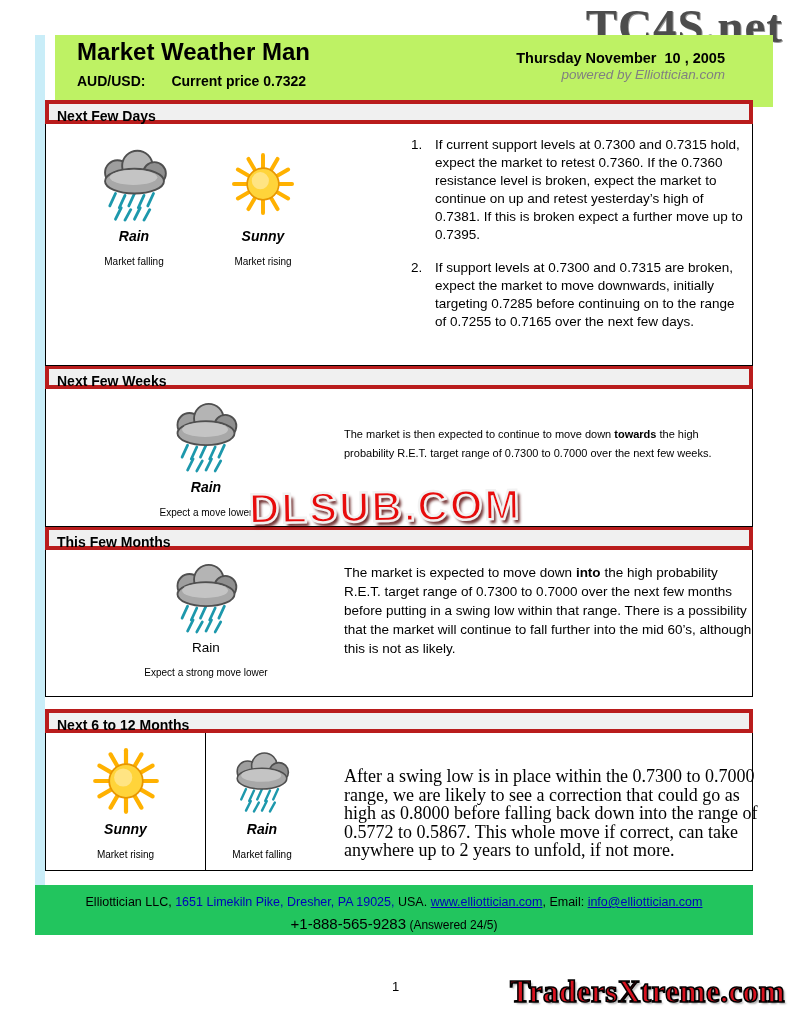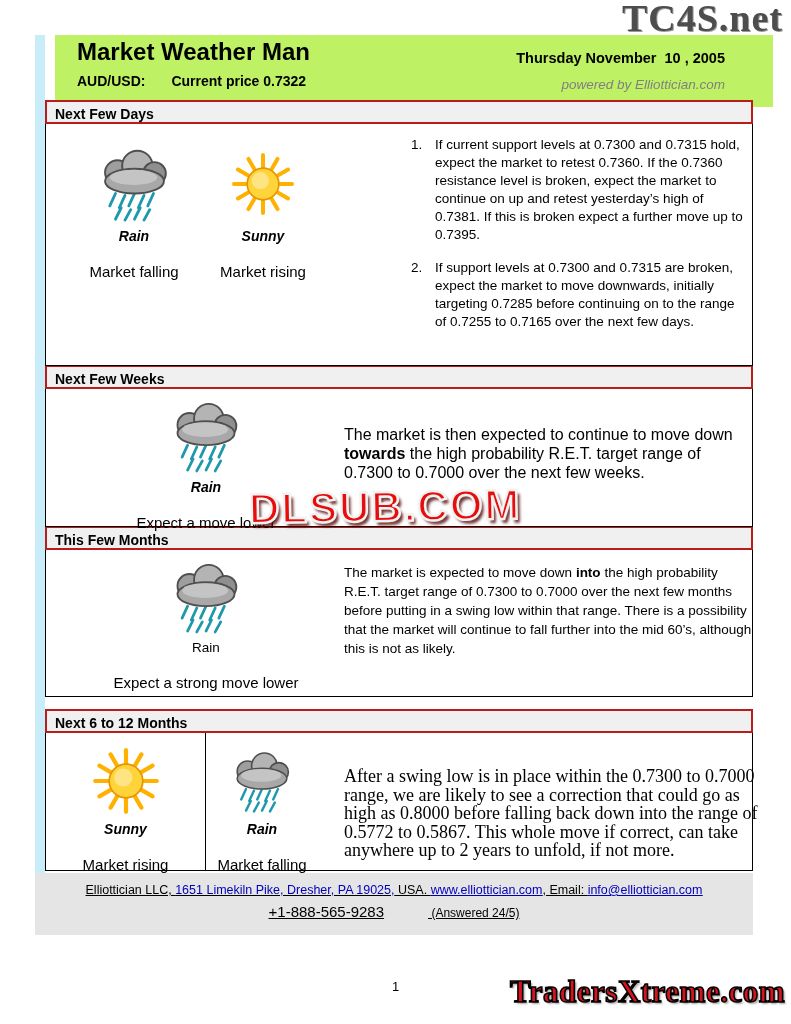--- a/index.html
+++ b/index.html
@@ -4,93 +4,93 @@
 <style>
   html,body{margin:0;padding:0;}
   body{
     width:791px;height:1024px;position:relative;background:#ffffff;
     font-family:"Liberation Sans", sans-serif;color:#000;
   }
   .hidden-defs{position:absolute;width:0;height:0;overflow:hidden;}
 
   
   .top-logo{
-    position:absolute;top:0px;right:8px;
-    font-family:"Liberation Serif", serif;font-weight:bold;font-size:38px;line-height:36px;
+    position:absolute;top:8px;right:8px;
+    font-family:"Liberation Serif", serif;font-weight:bold;font-size:47px;line-height:36px;
     color:#4d4d4d;letter-spacing:1px;text-shadow:1px 1px 0 #9a9a9a;
   }
 
   
   .band-wrap{position:absolute;left:35px;top:35px;width:718px;height:900px;background:#ffffff;}
   .left-strip{position:absolute;left:0;top:0;width:10px;height:100%;background:#c9edf8;}
   .header-band{position:absolute;left:0;top:0;width:100%;height:72px;background:#bef264;margin-left:20px;}
-  .footer-band{position:absolute;left:0;bottom:0;width:100%;height:62px;background:#e5e5e5;text-align:center;text-decoration:underline;}
+  .footer-band{position:absolute;left:0;bottom:0;width:100%;height:50px;background:#22c55e;text-align:center;}
 
   .hb-title{position:absolute;left:22px;top:3px;font-size:24px;font-weight:bold;}
   .hb-date{position:absolute;right:48px;top:15px;font-size:14.5px;font-weight:bold;white-space:pre;text-align:right;}
   .hb-row2{position:absolute;left:22px;top:38px;font-size:14px;}
   .hb-pair{font-weight:bold;text-align:right;}
   .hb-price{margin-left:26px;font-weight:bold;}
-  .hb-powered{position:absolute;right:48px;top:42px;font-size:13.5px;font-style:italic;color:#808080;}
+  .hb-powered{position:absolute;right:48px;top:32px;font-size:13.5px;font-style:italic;color:#808080;}
 
   
   .content{position:absolute;left:10px;top:65px;width:708px;}
   .section{margin-top:-1px;}
   .section:first-child{margin-top:0;}
   .section.gap-before{margin-top:12px;}
   .bar{
-    box-sizing:border-box;height:24px;border:2px solid #b91c1c;background:#f0f0f0;
+    box-sizing:border-box;height:24px;border:4px solid #b91c1c;background:#f0f0f0;
     font-size:14px;font-weight:bold;padding:4px 8px 0 8px;
   }
   .bodybox{
     box-sizing:border-box;border:1px solid #000;border-top:none;background:#fff;position:relative;
   }
   .s1-body{height:242px;}
   .s2-body{height:138px;}
   .s3-body{height:147px;}
   .s4-body{height:138px;display:flex;}
 
   .fig{text-align:center;}
   .iconbox{display:flex;align-items:center;justify-content:center;}
   .fig-label{font-weight:bold;font-style:italic;font-size:14px;margin-top:4px;}
   .fig-label.plain{font-weight:normal;font-style:normal;font-size:13.5px;}
-  .fig-sub{font-size:15px;margin-top:19px;}
+  .fig-sub{font-size:10px;margin-top:12px;}
 
   .s1-fig1{position:absolute;left:18px;top:20px;width:140px;}
   .s1-fig2{position:absolute;left:152px;top:20px;width:130px;}
   .s1-fig1 .iconbox,.s1-fig2 .iconbox{height:80px;}
 
   .s1-list{position:absolute;left:365px;top:12px;width:332px;font-size:13.5px;line-height:18px;}
   .list-item{display:flex;}
   .list-item + .list-item{margin-top:15px;}
   .li-num{width:24px;flex:0 0 24px;}
   .li-text{flex:1;}
 
   .s2-fig{position:absolute;left:60px;top:8px;width:200px;}
   .s2-fig .iconbox{height:78px;}
-  .s2-text{position:absolute;left:298px;top:36px;width:406px;font-size:16px;line-height:19px;}
+  .s2-text{position:absolute;left:298px;top:36px;width:406px;font-size:11px;line-height:19px;}
 
   .s3-fig{position:absolute;left:60px;top:8px;width:200px;}
   .s3-fig .iconbox{height:78px;}
   .s3-text{position:absolute;left:298px;top:13px;width:414px;font-size:13.5px;line-height:19px;}
 
   .s4-col1{box-sizing:border-box;width:160px;border-right:1px solid #000;padding-top:12px;}
   .s4-col1 .iconbox{height:72px;}
   .s4-col2{width:112px;padding-top:12px;}
   .s4-col2 .iconbox{height:72px;}
   .s4-text{position:absolute;left:298px;top:34px;width:414px;font-size:18px;line-height:18.5px;font-family:Liberation Serif, serif;}
 
   .b{font-weight:bold;}
 
   
   .f-line1{font-size:12.5px;padding-top:10px;}
   .f-blue{color:#0000bb;}
   .f-link{color:#0000bb;text-decoration:underline;cursor:pointer;}
   .f-line2{margin-top:6px;font-size:15px;}
-  .f-note{font-size:12px;padding-left:44px;}
+  .f-note{font-size:12px;}
 
   .page-num{position:absolute;left:0;top:979px;width:791px;text-align:center;font-size:13px;}
 
   .bottom-logo{
     position:absolute;right:6px;top:975px;
     font-family:"Liberation Serif", serif;font-weight:bold;font-size:31px;line-height:34px;
     color:#d6131f;-webkit-text-stroke:1.6px #000;letter-spacing:0.5px;
     text-shadow:2px 2px 2px rgba(0,0,0,0.35);
   }
 

